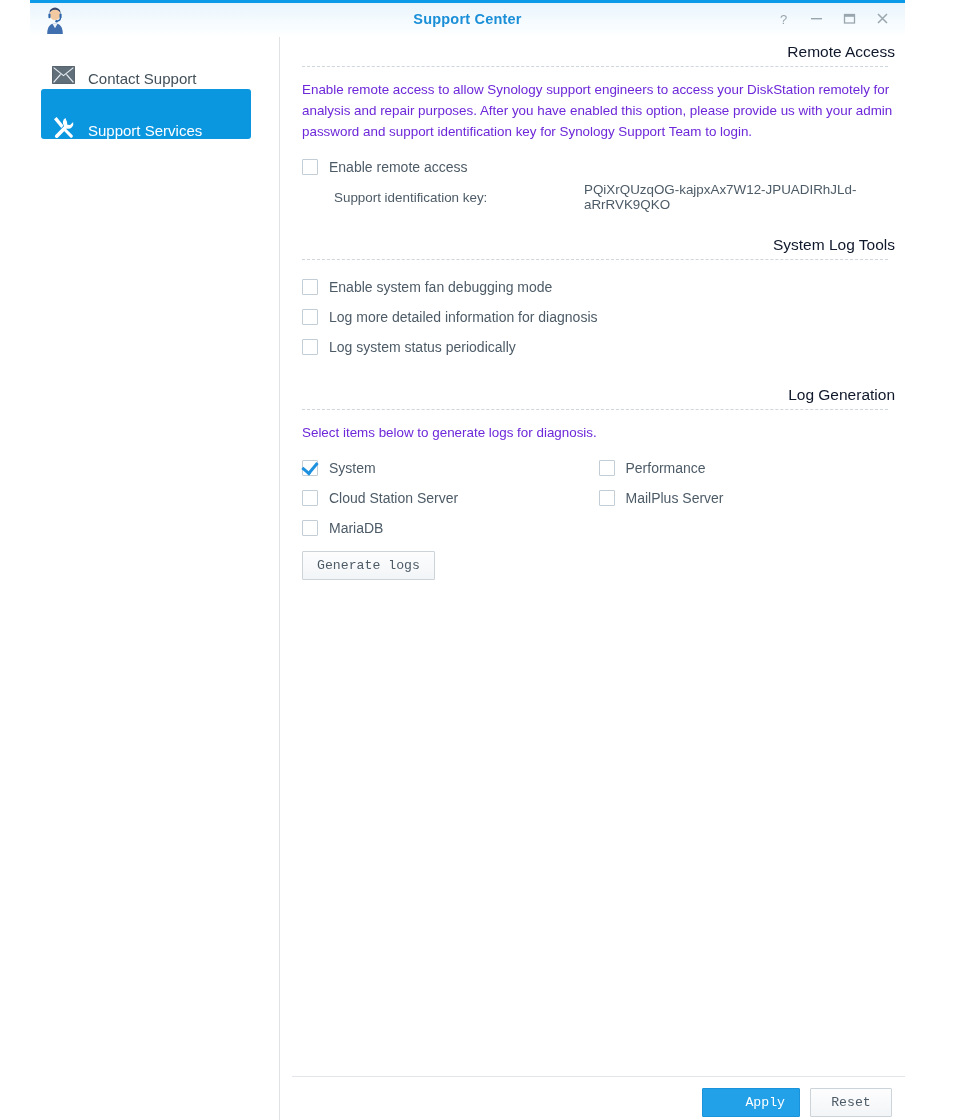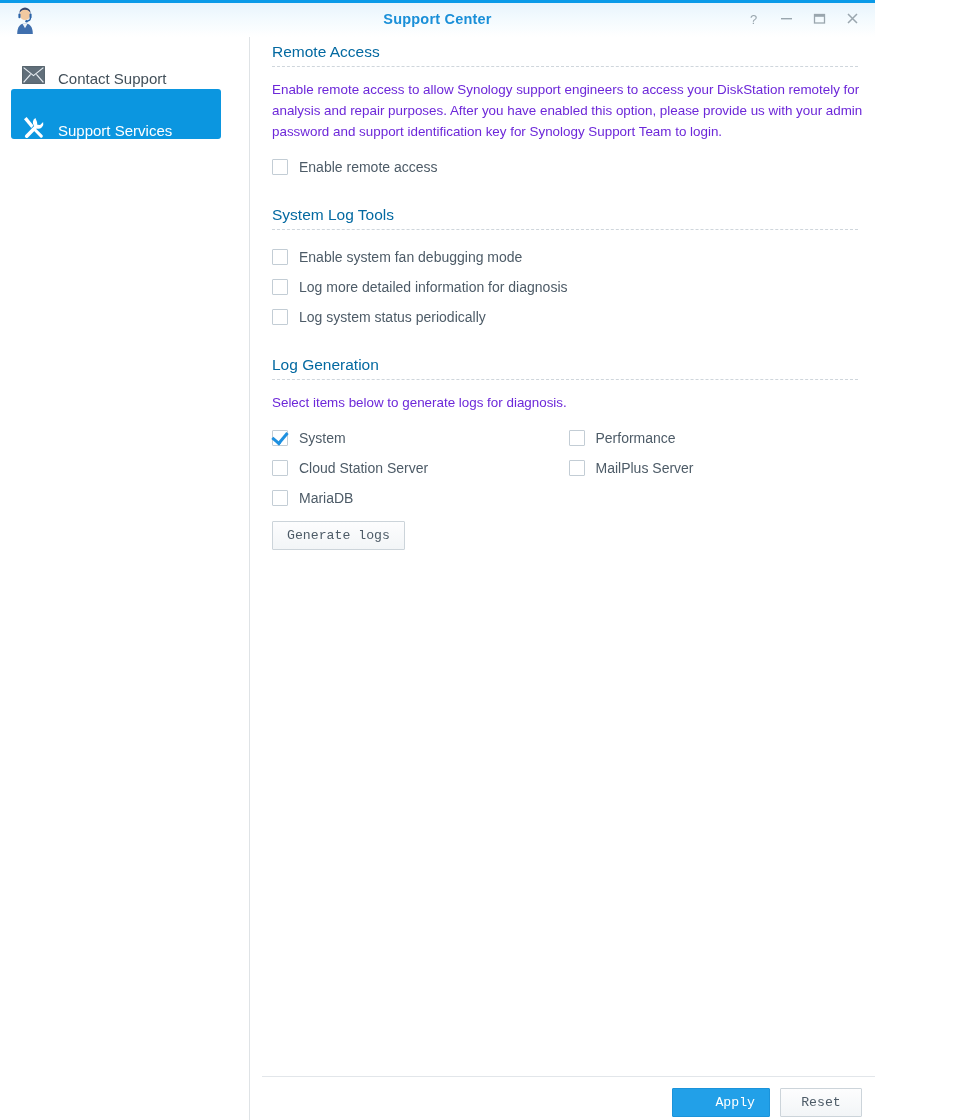--- a/index.html
+++ b/index.html
@@ -14,20 +14,21 @@
     overflow: hidden;
     -webkit-font-smoothing: antialiased;
   }
 
   .window {
     position: relative;
     width: 875px;
     height: 1120px;
     background: #ffffff;
     box-sizing: border-box;
+    margin-left: 30px;
   }
 
   
   .titlebar {
     position: relative;
     height: 37px;
     background: linear-gradient(to bottom, #e8f4fc 0%, #f3fafe 45%, #ffffff 100%);
     border-top: 3px solid #0a9ae8;
     box-sizing: border-box;
   }
@@ -115,24 +116,25 @@
   }
 
   
   .content {
     position: relative;
     flex: 1 1 auto;
     padding: 0 10px 0 22px;
     box-sizing: border-box;
   }
   .sec-title {
-    color: #0369a1;
+    color: #0f172a;
     font-size: 15.5px;
     padding-top: 6px;
     padding-bottom: 5px;
+    text-align: right;
   }
   .sec-rule {
     border-bottom: 1px dashed #cfd6dc;
     margin-bottom: 12px;
     margin-right: 7px;
   }
   .desc {
     color: #6d28d9;
     font-size: 13.4px;
     line-height: 21px;
@@ -324,20 +326,24 @@
       <div class="sec-rule"></div>
 
       <p class="desc">Enable remote access to allow Synology support engineers to access your DiskStation remotely for analysis and repair purposes. After you have enabled this option, please provide us with your admin password and support identification key for Synology Support Team to login.</p>
 
       <div class="cbrow">
         <span class="cbox"></span>
         <span class="cblabel">Enable remote access</span>
       </div>
 
 
+      <div class="kv">
+        <span class="k">Support identification key:</span>
+        <span class="v">PQiXrQUzqOG-kajpxAx7W12-JPUADIRhJLd-aRrRVK9QKO</span>
+      </div>
 
       <div class="sec-gap"></div>
 
       <div class="sec-title">System Log Tools</div>
       <div class="sec-rule"></div>
 
       <div class="cbrow">
         <span class="cbox"></span>
         <span class="cblabel">Enable system fan debugging mode</span>
       </div>

